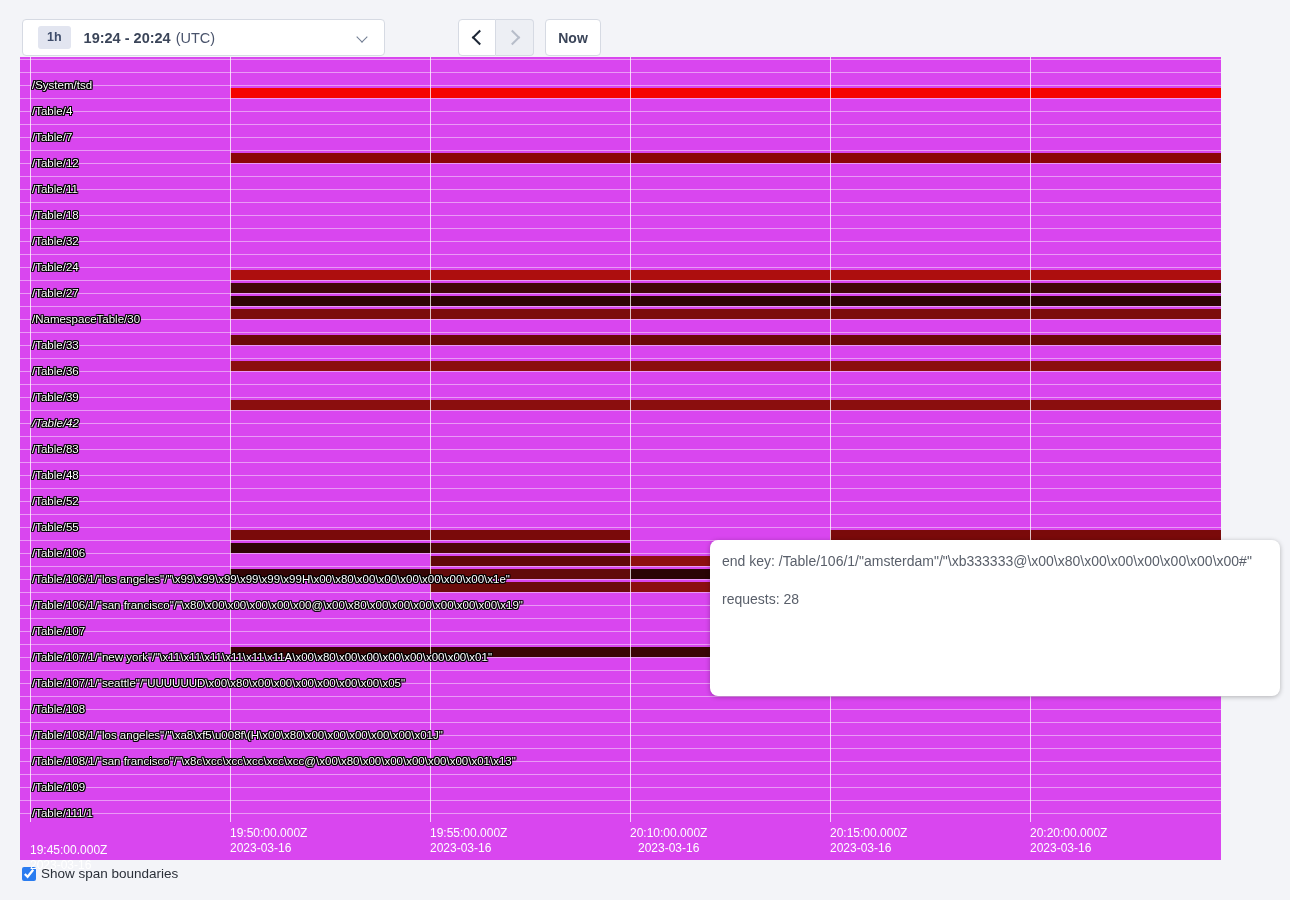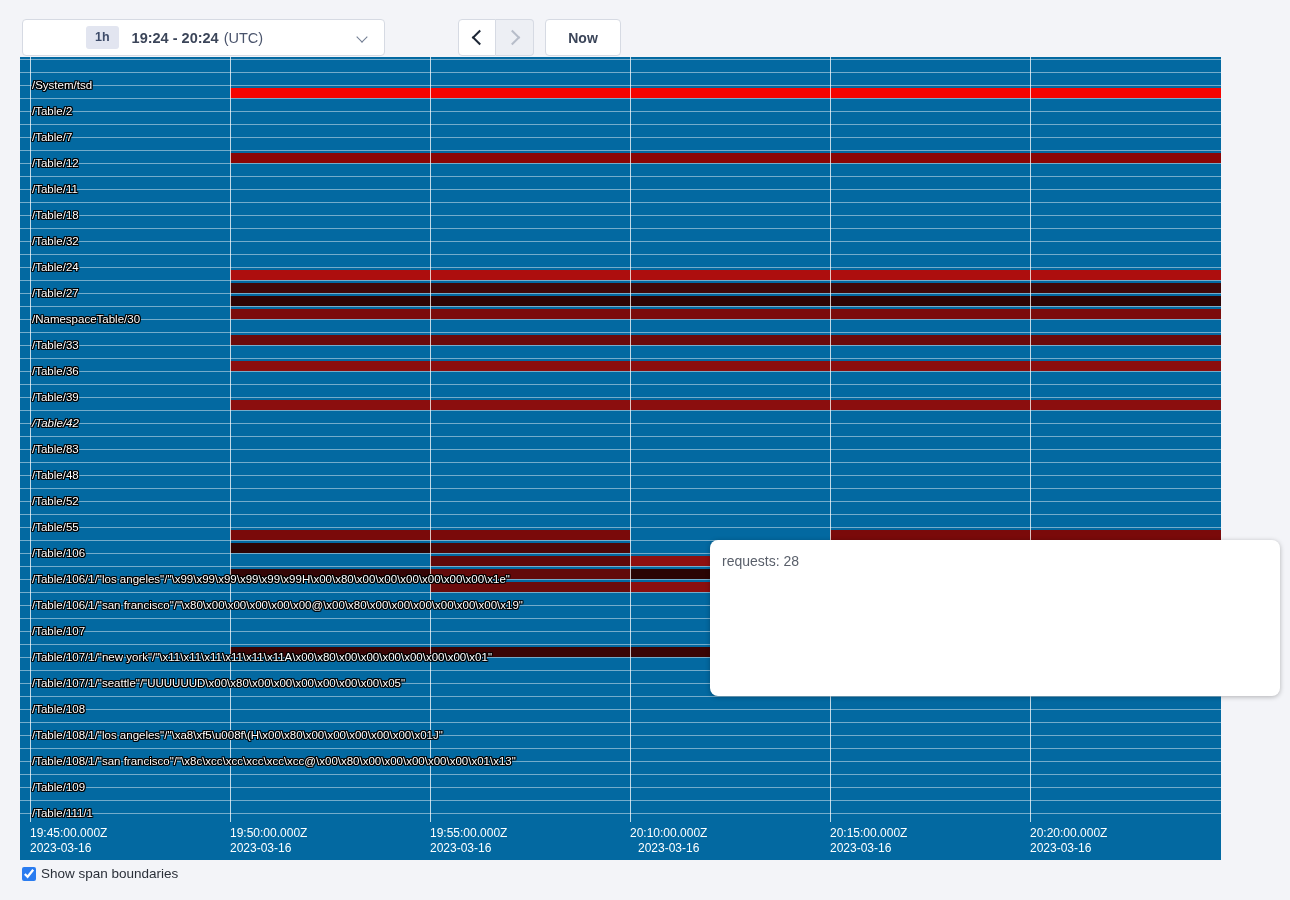--- a/index.html
+++ b/index.html
@@ -5,21 +5,21 @@
   html,body{margin:0;padding:0;}
   body{
     width:1290px;height:900px;position:relative;overflow:hidden;
     background:#f3f4f8;
     font-family:"Liberation Sans",sans-serif;
   }
   
   .time-select{
     position:absolute;left:22px;top:19px;width:363px;height:37px;box-sizing:border-box;
     background:#fff;border:1px solid #d6dae3;border-radius:4px;
-    display:flex;align-items:center;cursor:pointer;padding-left:48px;
+    display:flex;align-items:center;cursor:pointer;
   }
   .range-badge{
     margin-left:15px;background:#e2e5f0;color:#3e4c6a;
     font-size:12.5px;font-weight:bold;padding:4px 9px 5px;border-radius:3px;
   }
   .range-label{margin-left:13px;font-size:14.5px;font-weight:bold;color:#3b4559;}
   .range-tz{margin-left:5px;font-size:14.5px;color:#4a546c;}
   .chev-down{
     position:absolute;right:18px;top:13px;width:7px;height:7px;
     border-right:1.6px solid #707c92;border-bottom:1.6px solid #707c92;
@@ -29,27 +29,27 @@
   .nav-btn{
     width:38px;height:37px;box-sizing:border-box;border:1px solid #d6dae3;background:#fff;
     display:flex;align-items:center;justify-content:center;cursor:pointer;
   }
   .nav-prev{border-radius:4px 0 0 4px;}
   .nav-next{border-radius:0 4px 4px 0;background:#edeff4;border-left:none;cursor:default;}
   .chev{width:9px;height:9px;border-style:solid;border-width:0 2.5px 2.5px 0;}
   .chev-left{border-color:#1d2736;transform:rotate(135deg);margin-left:4px;}
   .chev-right{border-color:#b7bdc9;transform:rotate(-45deg);margin-right:4px;}
   .now-btn{
-    position:absolute;left:545px;top:19px;width:76px;height:37px;box-sizing:border-box;
+    position:absolute;left:545px;top:19px;width:56px;height:37px;box-sizing:border-box;
     background:#fff;border:1px solid #d6dae3;border-radius:4px;
     font-size:14px;font-weight:bold;color:#3b4559;
     display:flex;align-items:center;justify-content:center;cursor:pointer;
   }
   
-  #kv{position:absolute;left:20px;top:57px;width:1201px;height:803px;background:#0369a1;}
+  #kv{position:absolute;left:20px;top:57px;width:1201px;height:803px;background:#d946ef;}
   .hline{position:absolute;left:0;width:100%;height:1px;background:rgba(255,255,255,.45);z-index:1;}
   .vline{position:absolute;top:0;width:1px;height:765px;background:rgba(255,255,255,.75);z-index:3;}
   .band{position:absolute;height:10px;z-index:2;}
   .rowlabel{
     position:absolute;left:12px;z-index:4;color:#fff;font-size:11.5px;line-height:13px;
     white-space:nowrap;
     text-shadow:-1px 0 #000,1px 0 #000,0 -1px #000,0 1px #000,1px 1px #000,-1px -1px #000,1px -1px #000,-1px 1px #000;
   }
   .xtick{position:absolute;top:769px;z-index:4;color:#fff;font-size:12px;line-height:15px;white-space:nowrap;}
   
@@ -166,21 +166,21 @@
     <div class="band" style="top: 486px; left: 410px; width: 200px; background: rgb(79, 7, 7);"></div>
     <div class="band" style="top: 499px; left: 410px; width: 200px; background: rgb(96, 9, 9);"></div>
     <div class="band" style="top: 499px; left: 610px; width: 591px; background: rgb(142, 16, 16);"></div>
     <div class="band" style="top: 512px; left: 210px; width: 200px; background: rgb(51, 5, 5);"></div>
     <div class="band" style="top: 512px; left: 410px; width: 200px; background: rgb(98, 10, 10);"></div>
     <div class="band" style="top: 512px; left: 610px; width: 591px; background: rgb(42, 4, 4);"></div>
     <div class="band" style="top: 525px; left: 410px; width: 200px; background: rgb(107, 11, 11);"></div>
     <div class="band" style="top: 525px; left: 610px; width: 591px; background: rgb(139, 15, 15);"></div>
     <div class="band" style="top: 590px; left: 210px; width: 991px; background: rgb(58, 5, 5);"></div>
     <div class="rowlabel" style="top: 22px;">/System/tsd</div>
-    <div class="rowlabel" style="top: 48px;">/Table/2</div>
+    <div class="rowlabel" style="top: 48px;">/Table/4</div>
     <div class="rowlabel" style="top: 74px;">/Table/7</div>
     <div class="rowlabel" style="top: 100px;">/Table/12</div>
     <div class="rowlabel" style="top: 126px;">/Table/11</div>
     <div class="rowlabel" style="top: 152px;">/Table/18</div>
     <div class="rowlabel" style="top: 178px;">/Table/32</div>
     <div class="rowlabel" style="top: 204px;">/Table/24</div>
     <div class="rowlabel" style="top: 230px;">/Table/27</div>
     <div class="rowlabel" style="top: 256px;">/NamespaceTable/30</div>
     <div class="rowlabel" style="top: 282px;">/Table/33</div>
     <div class="rowlabel" style="top: 308px;">/Table/36</div>
@@ -194,21 +194,21 @@
     <div class="rowlabel" style="top: 516px;">/Table/106/1/"los angeles"/"\x99\x99\x99\x99\x99\x99H\x00\x80\x00\x00\x00\x00\x00\x00\x1e"</div>
     <div class="rowlabel" style="top: 542px;">/Table/106/1/"san francisco"/"\x80\x00\x00\x00\x00\x00@\x00\x80\x00\x00\x00\x00\x00\x00\x19"</div>
     <div class="rowlabel" style="top: 568px;">/Table/107</div>
     <div class="rowlabel" style="top: 594px;">/Table/107/1/"new york"/"\x11\x11\x11\x11\x11\x11A\x00\x80\x00\x00\x00\x00\x00\x00\x01"</div>
     <div class="rowlabel" style="top: 620px;">/Table/107/1/"seattle"/"UUUUUUD\x00\x80\x00\x00\x00\x00\x00\x00\x05"</div>
     <div class="rowlabel" style="top: 646px;">/Table/108</div>
     <div class="rowlabel" style="top: 672px;">/Table/108/1/"los angeles"/"\xa8\xf5\u008f\(H\x00\x80\x00\x00\x00\x00\x00\x01J"</div>
     <div class="rowlabel" style="top: 698px;">/Table/108/1/"san francisco"/"\x8c\xcc\xcc\xcc\xcc\xcc@\x00\x80\x00\x00\x00\x00\x00\x01\x13"</div>
     <div class="rowlabel" style="top: 724px;">/Table/109</div>
     <div class="rowlabel" style="top: 750px;">/Table/111/1</div>
-    <div class="xtick" style="left: 10px;">
+    <div class="xtick" style="left: 10px; margin-top: 17px;">
       <div>19:45:00.000Z</div>
       <div>2023-03-16</div>
     </div>
     <div class="xtick" style="left: 210px;">
       <div>19:50:00.000Z</div>
       <div>2023-03-16</div>
     </div>
     <div class="xtick" style="left: 410px;">
       <div>19:55:00.000Z</div>
       <div>2023-03-16</div>
@@ -221,19 +221,20 @@
       <div>20:15:00.000Z</div>
       <div>2023-03-16</div>
     </div>
     <div class="xtick" style="left: 1010px;">
       <div>20:20:00.000Z</div>
       <div>2023-03-16</div>
     </div>
   </div>
 
 <div class="kv-tooltip">
+  <div class="tooltip-line">end key: /Table/106/1/"amsterdam"/"\xb333333@\x00\x80\x00\x00\x00\x00\x00\x00#"</div>
   <div class="tooltip-line">requests: 28</div>
 </div>
 
 <div class="footer">
   <input type="checkbox" id="spanbound" checked="" style="accent-color: rgb(42, 124, 240);">
   <label>Show span boundaries</label>
 </div>
 
 </body></html>

